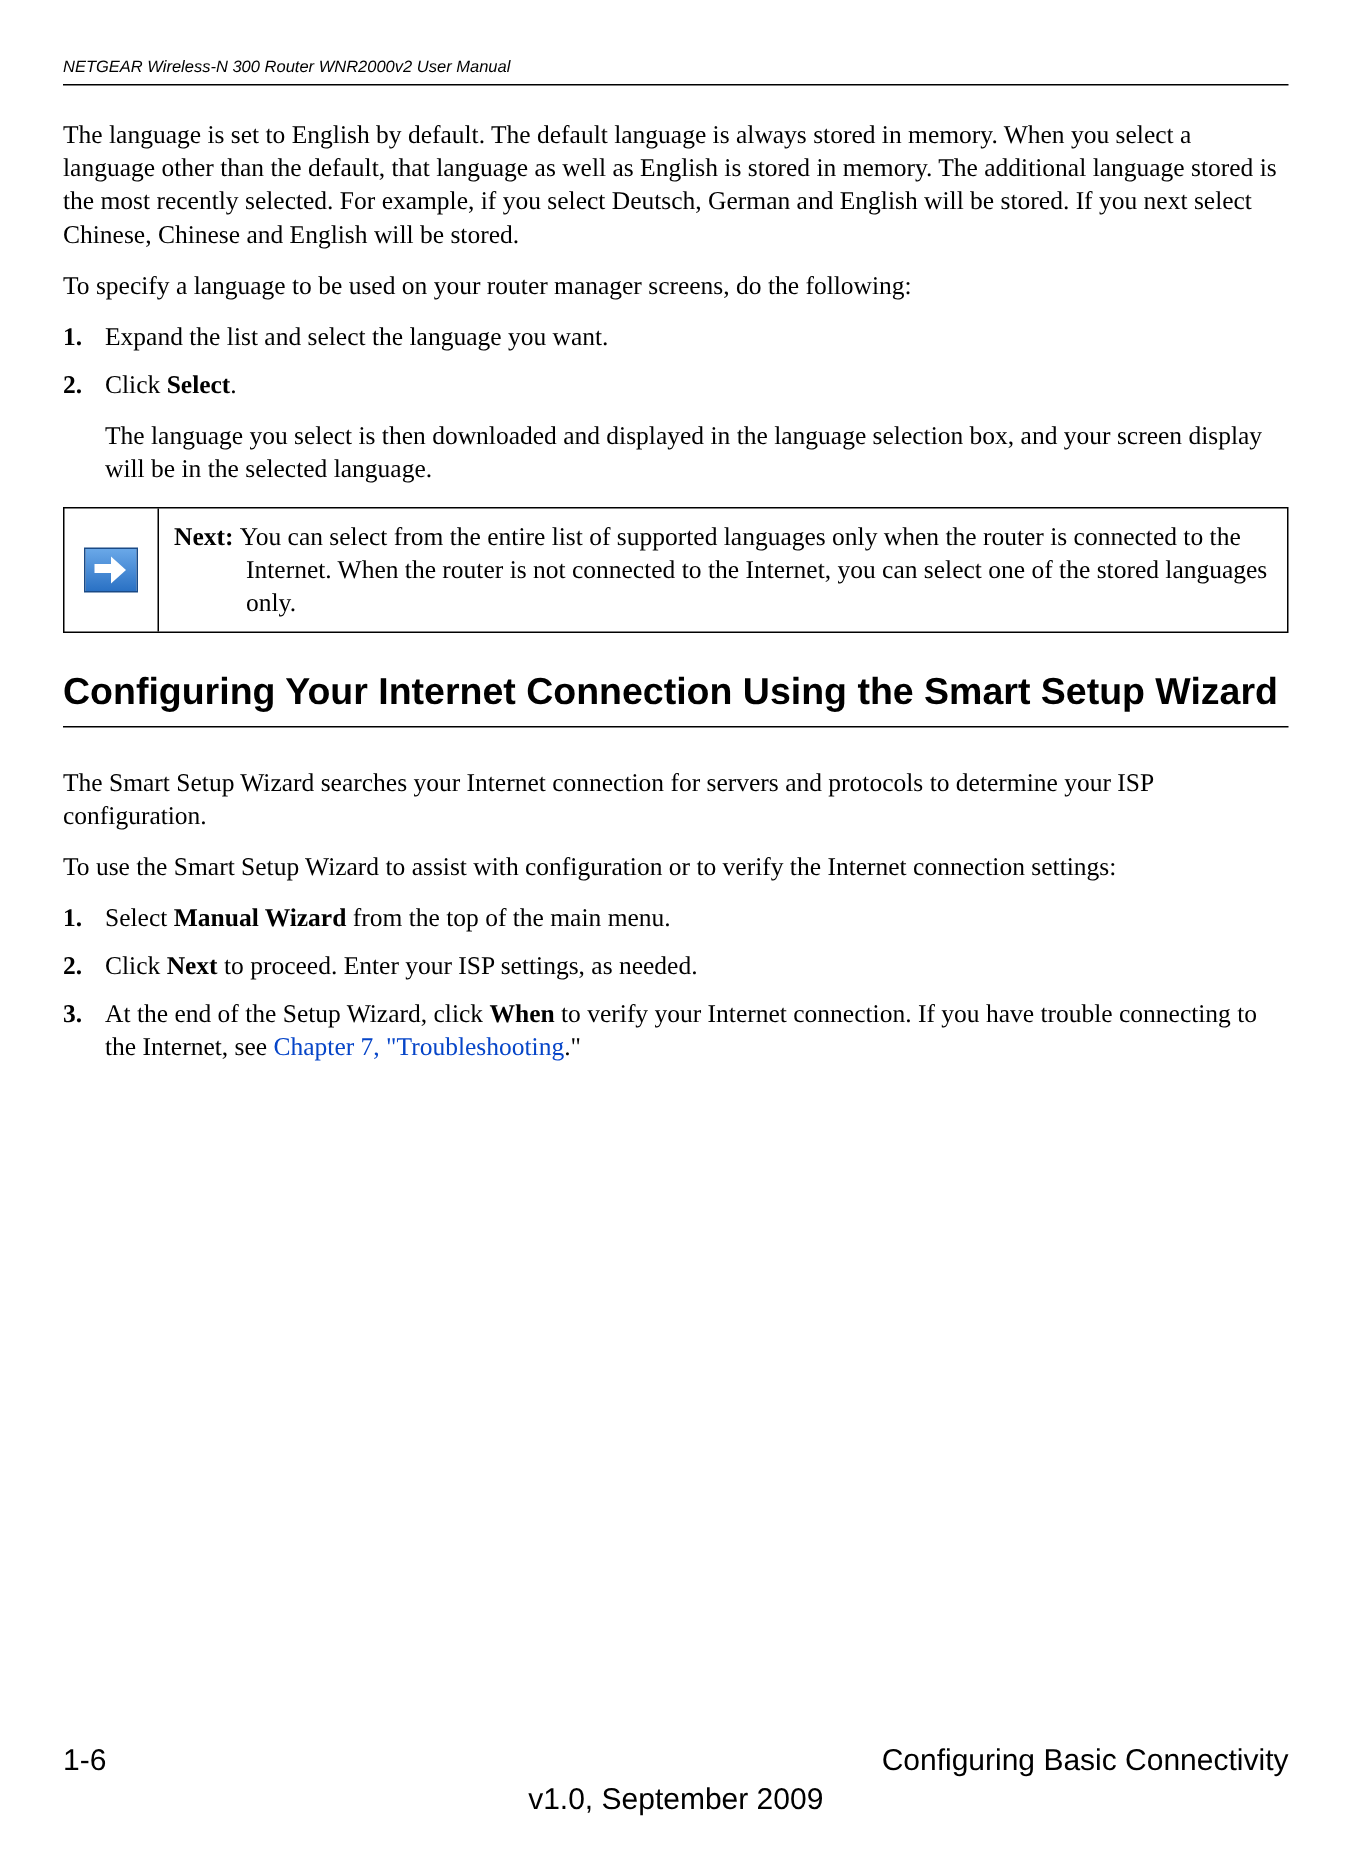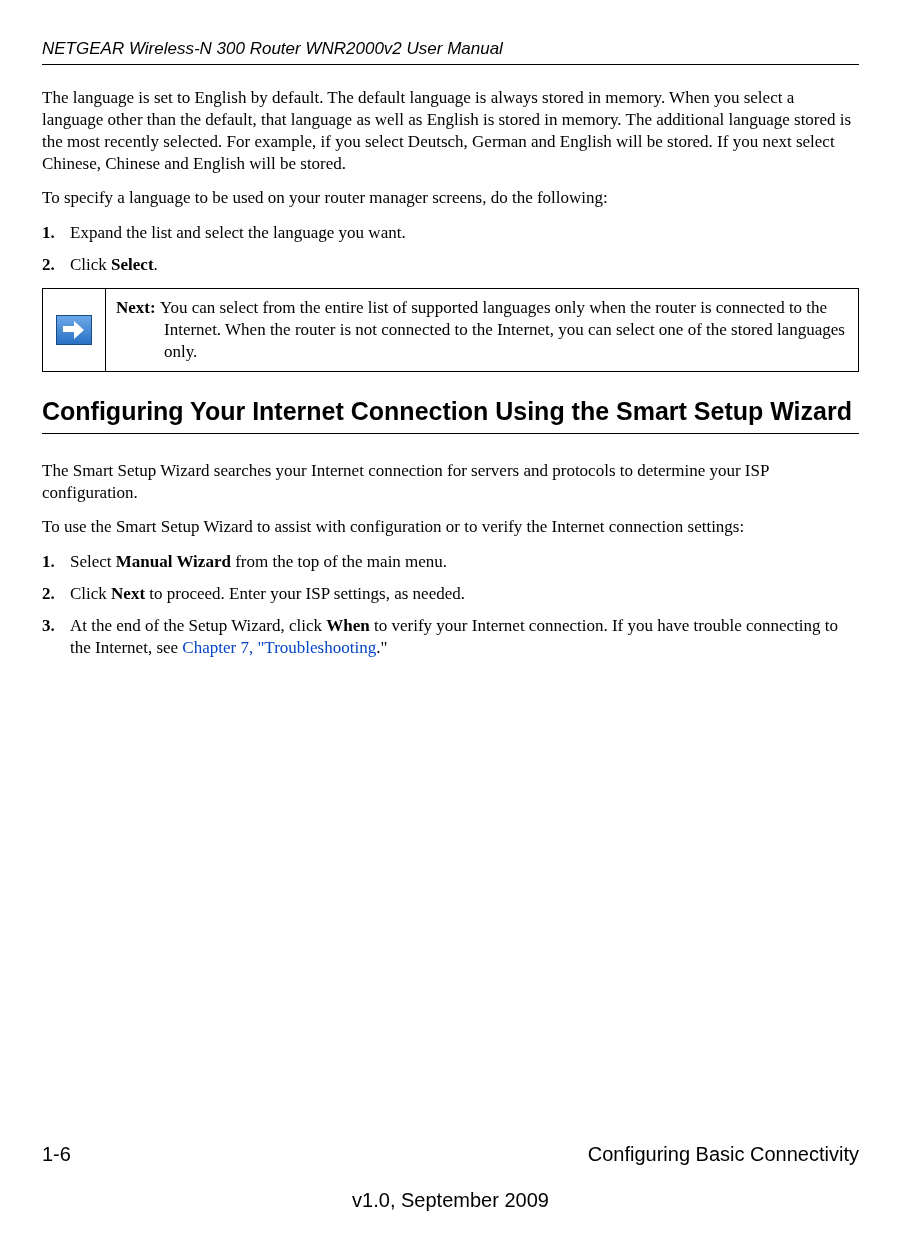--- a/index.html
+++ b/index.html
@@ -15,21 +15,21 @@
   .page {
     width: 901px;
     height: 1247px;
     padding: 38px 42px 30px 42px;
     box-sizing: border-box;
     position: relative;
   }
   .header {
     font-family: Arial, Helvetica, sans-serif;
     font-style: italic;
-    font-size: 17px;
+    font-size: 11px;
     border-bottom: 1.5px solid #000;
     padding-bottom: 4px;
     margin-bottom: 22px;
   }
   .body-p {
     margin: 0 0 12px 0;
     text-align: left;
   }
   .numlist {
     margin: 0 0 12px 0;
@@ -117,21 +117,21 @@
     right: 42px;
     font-family: Arial, Helvetica, sans-serif;
     font-size: 20px;
   }
   .footer-row {
     display: flex;
     justify-content: space-between;
   }
   .footer-center {
     text-align: center;
-    margin-top: 20px;
+    margin-top: 0;
   }
   b { font-weight: bold; }
 </style>
 </head>
 <body>
 
 <div class="page">
 
   <div class="header">
     <span>NETGEAR Wireless-N 300 Router WNR2000v2 User Manual</span>
@@ -147,20 +147,21 @@
       <span class="numlist-text">Expand the list and select the language you want.</span>
     </div>
     <div class="numlist-item">
       <span class="numlist-num">2.</span>
       <span class="numlist-text">
         <span>Click </span><b>Select</b><span>.</span>
       </span>
     </div>
   </div>
 
+  <p class="sub-p">The language you select is then downloaded and displayed in the language selection box, and your screen display will be in the selected language.</p>
 
   <div class="note-box">
     <div class="note-icon-cell">
       <div class="note-icon"></div>
     </div>
     <div class="note-text-cell">
       <div class="note-hang">
         <span class="note-label">Next: </span><span class="note-body">You can select from the entire list of supported languages only when the router is connected to the Internet. When the router is not connected to the Internet, you can select one of the stored languages only.</span>
       </div>
     </div>

